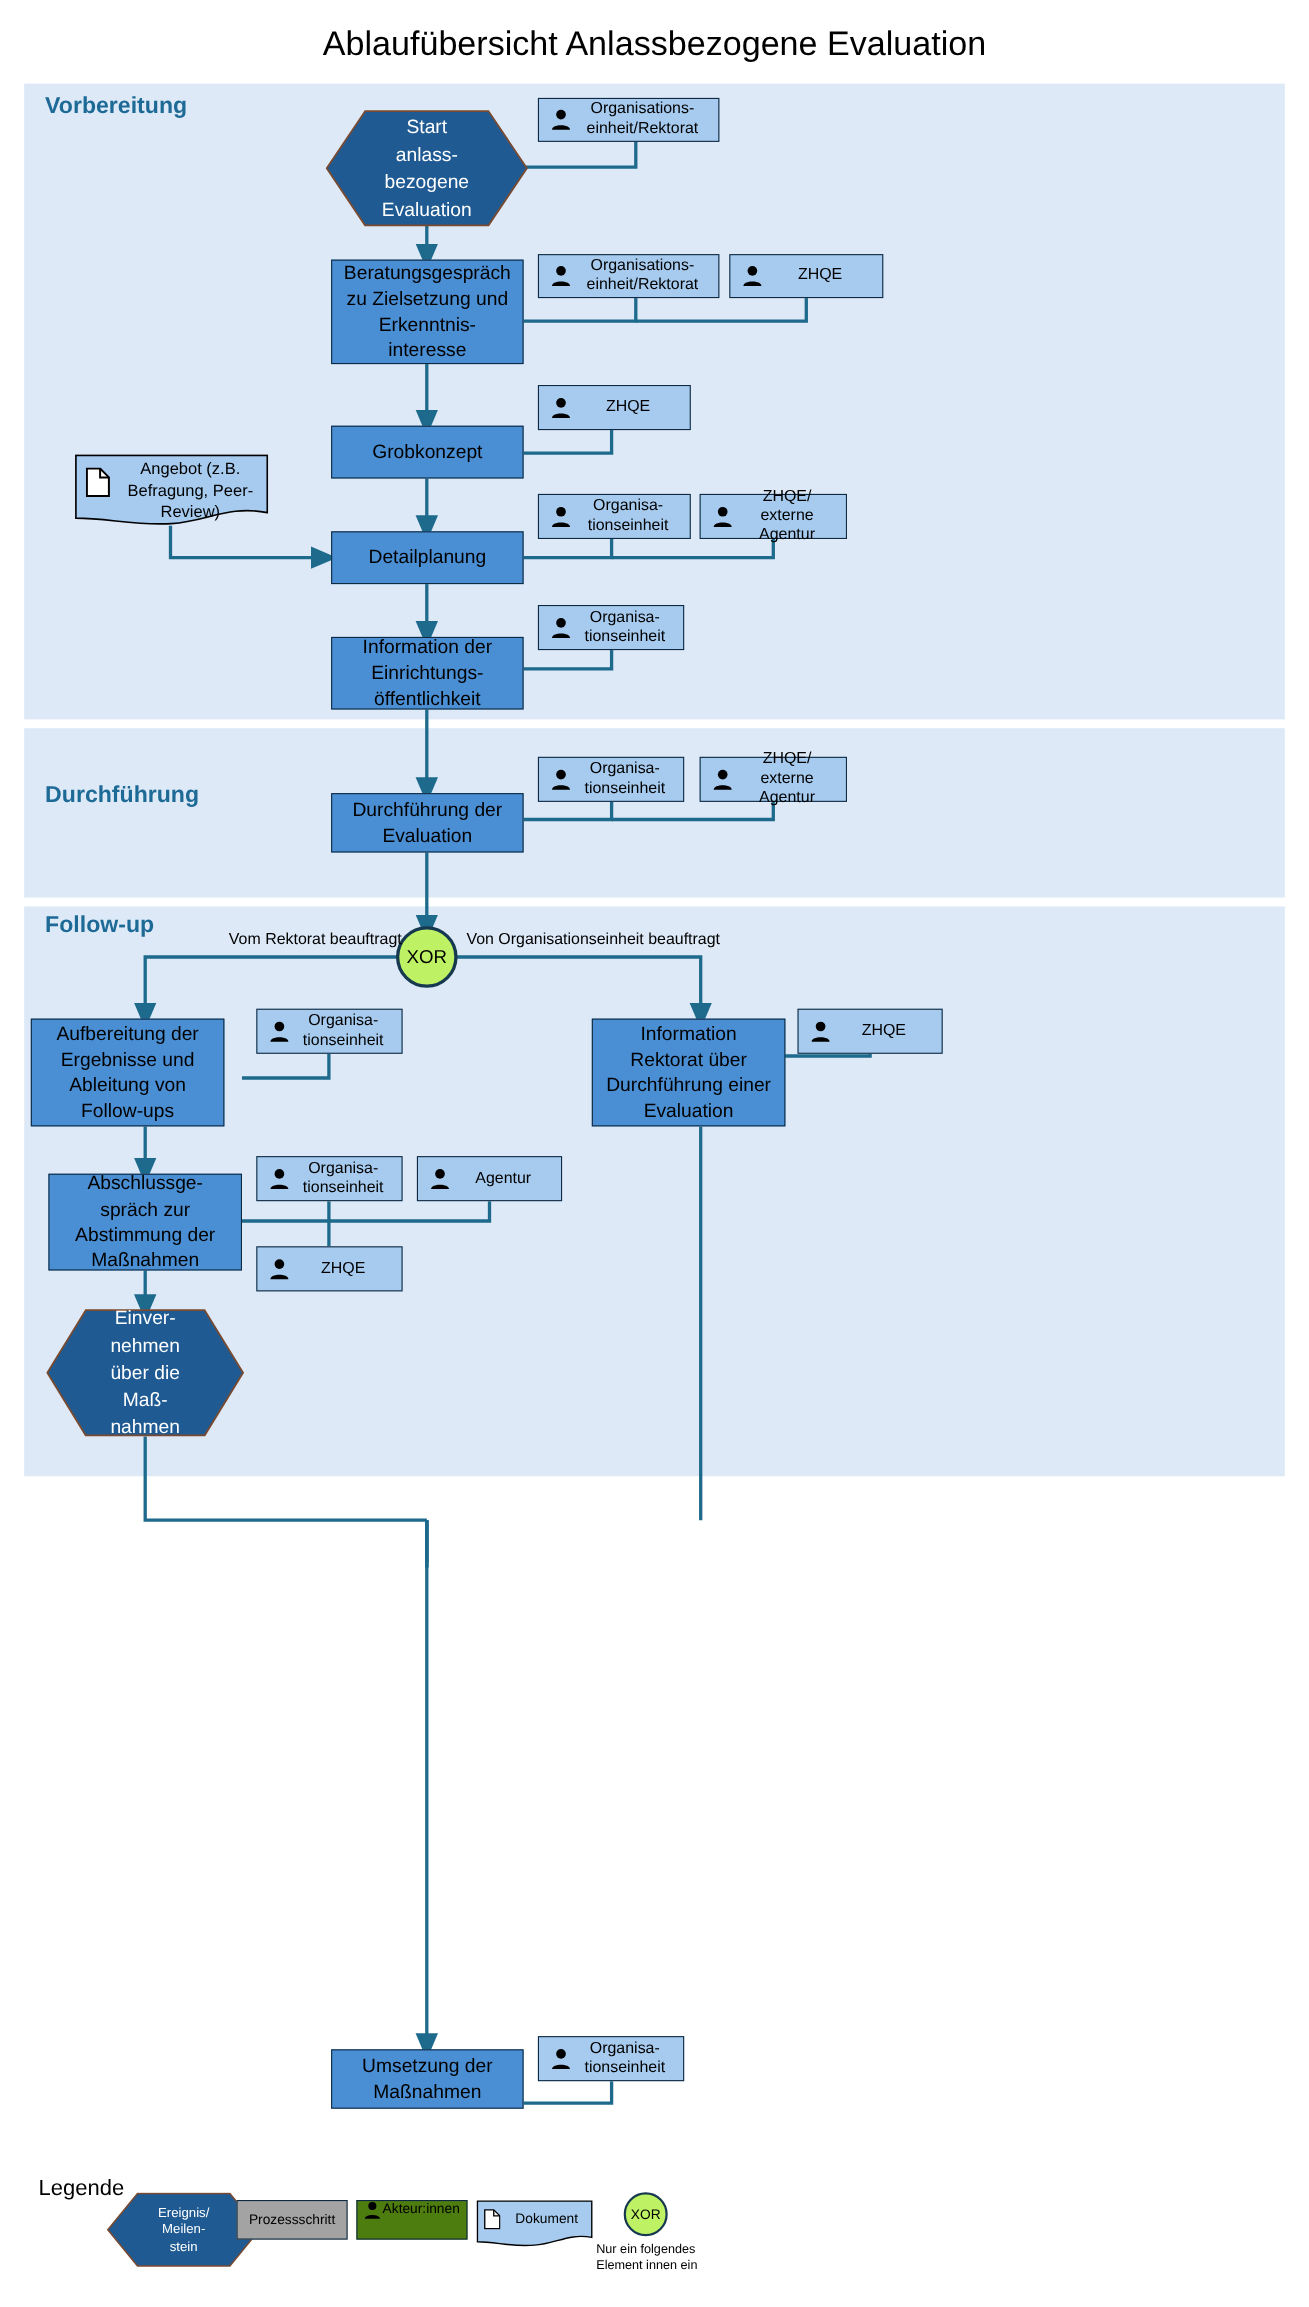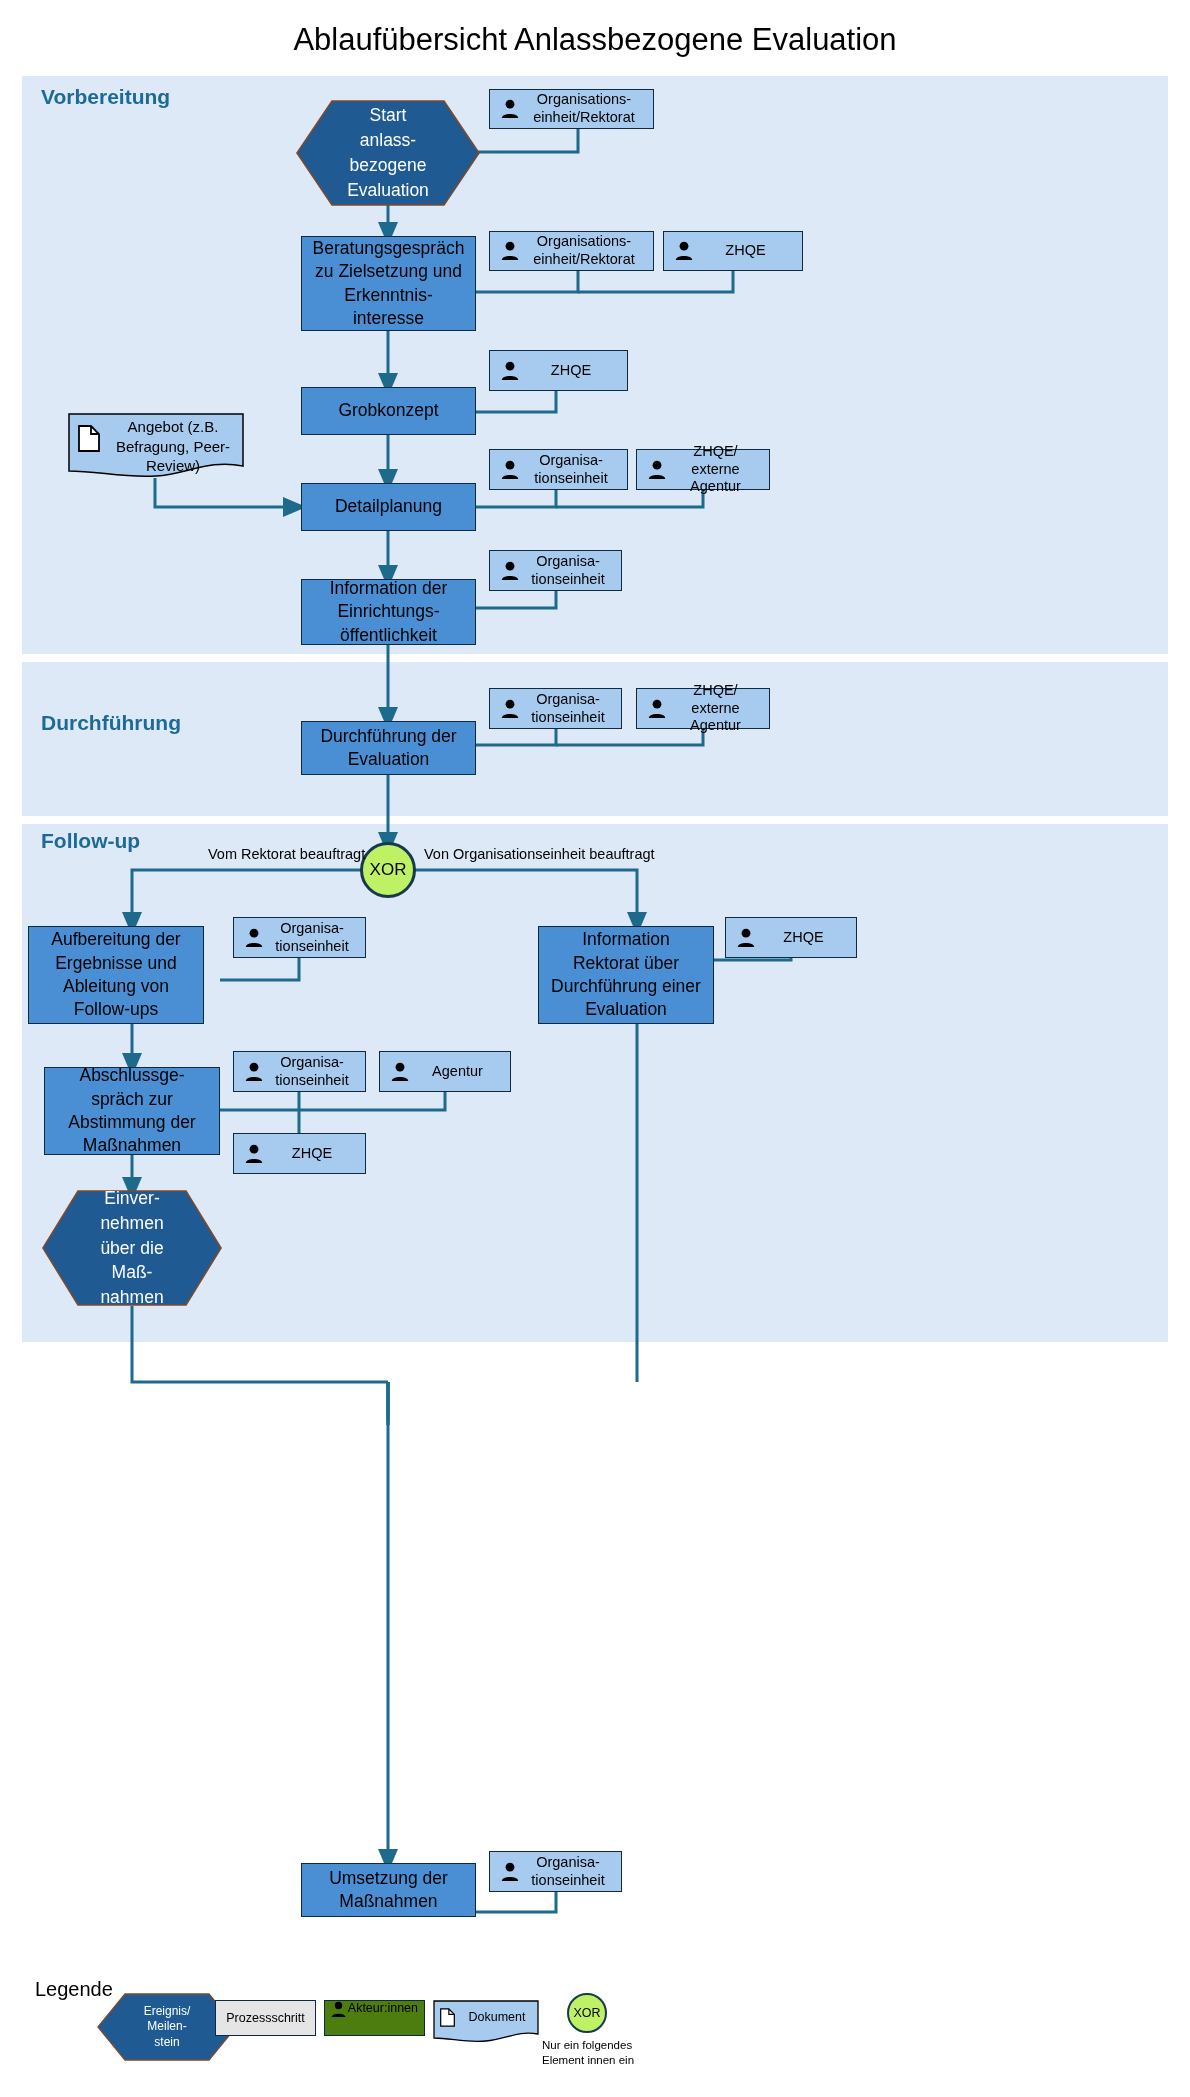--- a/index.html
+++ b/index.html
@@ -122,21 +122,21 @@
     white-space:nowrap;
   }
   
   #legend-title{
     position:absolute;
     font-size:20px;
     color:#000;
   }
   .lg-step{
     position:absolute;
-    background:#e5e5e5;
+    background:#a3a3a3;
     border:1.2px solid #0f2a40;
     display:flex;align-items:center;justify-content:center;
     font-size:12.5px; color:#000;
     box-sizing:border-box;
   }
   .lg-actor{
     position:absolute;
     background:#4d7c0f;
     border:1.2px solid #0f2a40;
     display:flex;align-items:flex-start;

